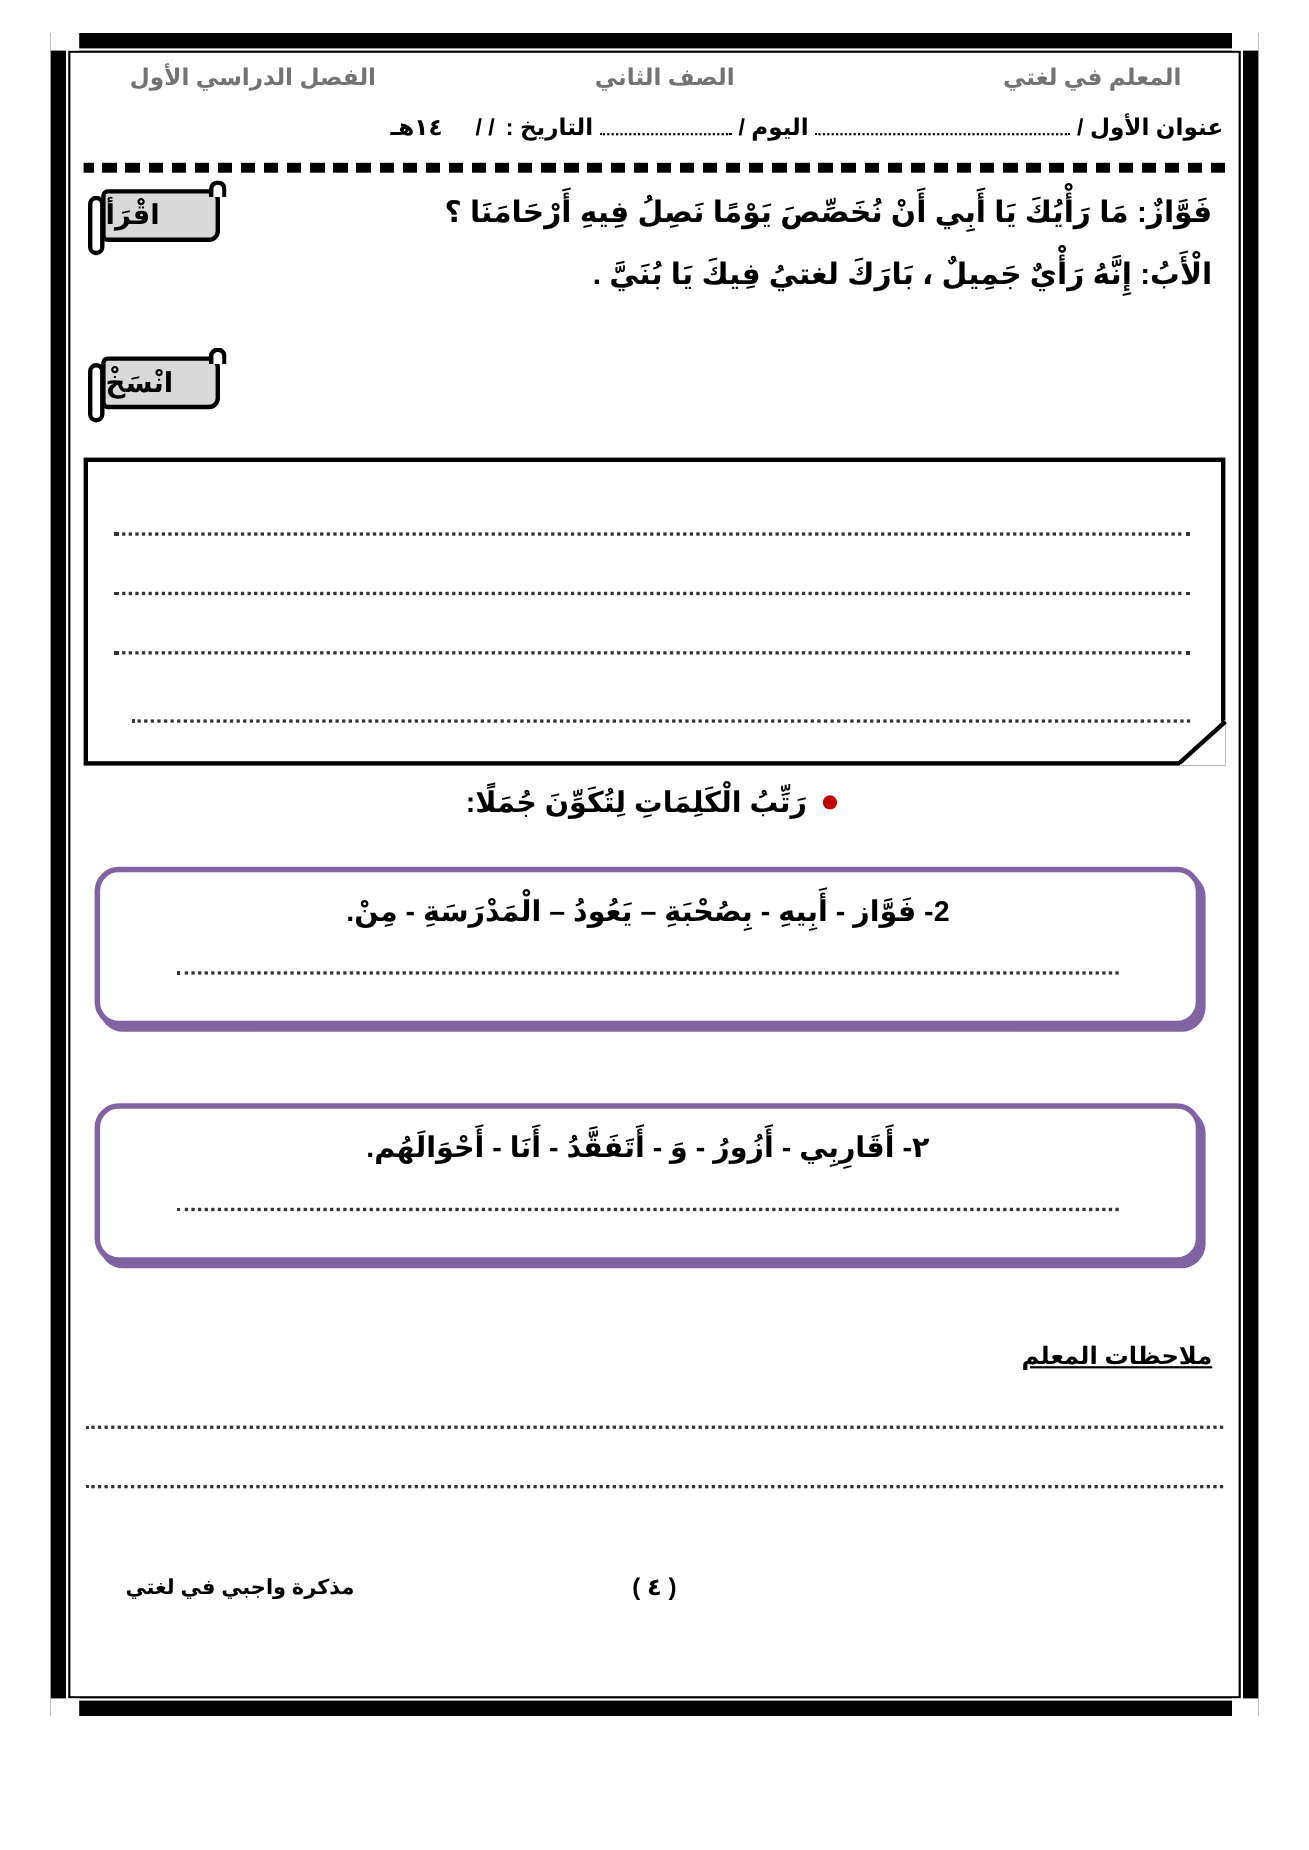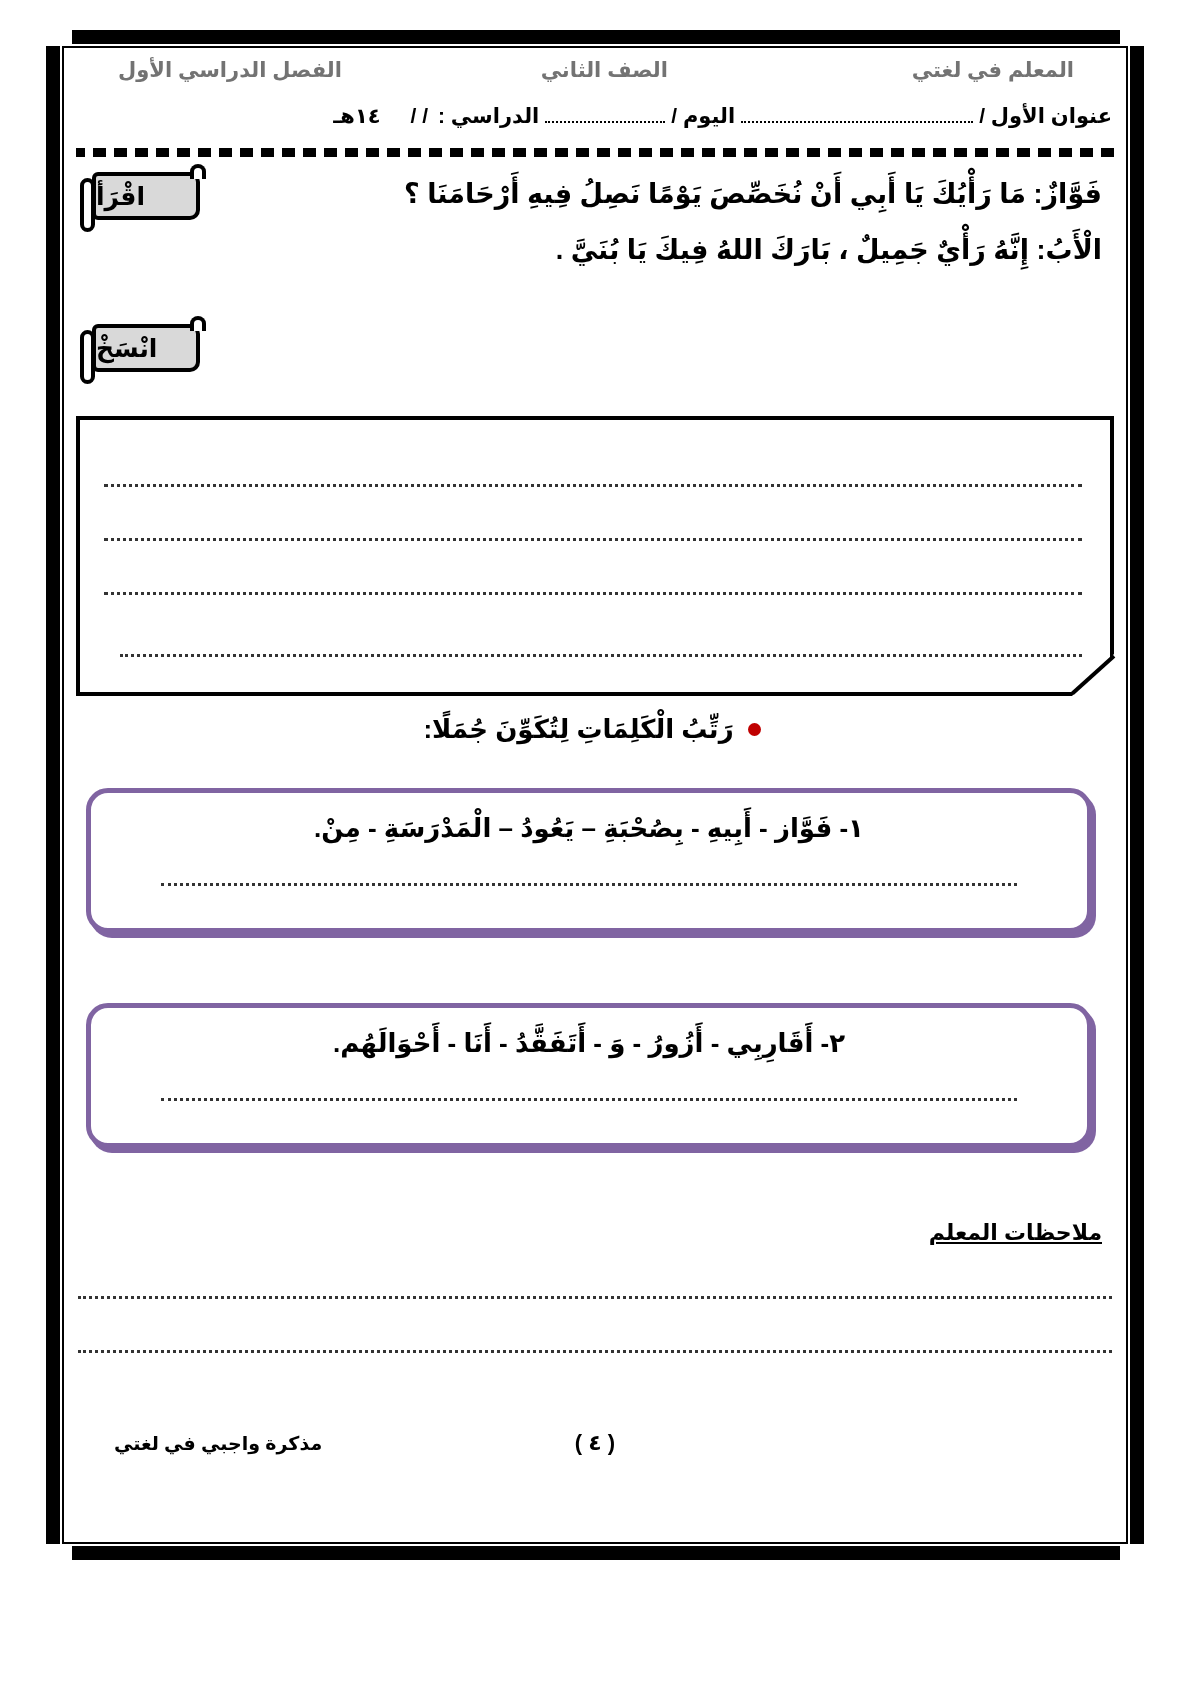--- a/index.html
+++ b/index.html
@@ -348,37 +348,37 @@
       <div class="hdr-cell hdr-right">المعلم في لغتي</div>
       <div class="hdr-cell hdr-mid">الصف الثاني</div>
       <div class="hdr-cell hdr-left">الفصل الدراسي الأول</div>
     </div>
 
     <div class="meta-row">
       <span>عنوان الأول /</span>
       <span class="dotfill w-lesson"></span>
       <span>اليوم /</span>
       <span class="dotfill w-day"></span>
-      <span>الدراسي :</span>
+      <span>التاريخ :</span>
       <span style="margin:0 10px;">/     /</span>
       <span style="margin-right:20px;">١٤هـ</span>
     </div>
 
     <div class="dash-sep"></div>
 
     <div class="scroll-banner" style="top:120px; left:14px;">
       <div class="scroll-body">
         <span class="scroll-label">اقْرَأ</span>
       </div>
       <div class="scroll-roll"></div>
       <div class="scroll-knob"></div>
     </div>
 
     <div class="dialogue dlg-1">فَوَّازٌ: مَا رَأْيُكَ يَا أَبِي أَنْ نُخَصِّصَ يَوْمًا نَصِلُ فِيهِ أَرْحَامَنَا ؟</div>
-    <div class="dialogue dlg-2">الْأَبُ: إِنَّهُ رَأْيٌ جَمِيلٌ ، بَارَكَ اللهُ فِيكَ يَا بُنَيَّ .</div>
+    <div class="dialogue dlg-2">الْأَبُ: إِنَّهُ رَأْيٌ جَمِيلٌ ، بَارَكَ لغتيُ فِيكَ يَا بُنَيَّ .</div>
 
     <div class="scroll-banner" style="top:272px; left:14px;">
       <div class="scroll-body">
         <span class="scroll-label">انْسَخْ</span>
       </div>
       <div class="scroll-roll"></div>
       <div class="scroll-knob"></div>
     </div>
 
     <div class="copy-box">
@@ -390,21 +390,21 @@
       <div class="fold"></div>
       <div class="fold-edge"></div>
     </div>
 
     <div class="instruction">
       <span class="bullet-dot"></span>
       <span class="instruction-text">رَتِّبُ الْكَلِمَاتِ لِتُكَوِّنَ جُمَلًا:</span>
     </div>
 
     <div class="ex-box ex1">
-      <div class="ex-text">١- فَوَّاز  -  أَبِيهِ  -  بِصُحْبَةِ  –  يَعُودُ  –  الْمَدْرَسَةِ  - مِنْ.</div>
+      <div class="ex-text">2- فَوَّاز  -  أَبِيهِ  -  بِصُحْبَةِ  –  يَعُودُ  –  الْمَدْرَسَةِ  - مِنْ.</div>
       <div class="ex-answer-line"></div>
     </div>
 
     <div class="ex-box ex2">
       <div class="ex-text">٢- أَقَارِبِي - أَزُورُ - وَ - أَتَفَقَّدُ - أَنَا - أَحْوَالَهُم.</div>
       <div class="ex-answer-line"></div>
     </div>
 
     <div class="notes-title">ملاحظات المعلم</div>
     <div class="notes-line nl1"></div>

